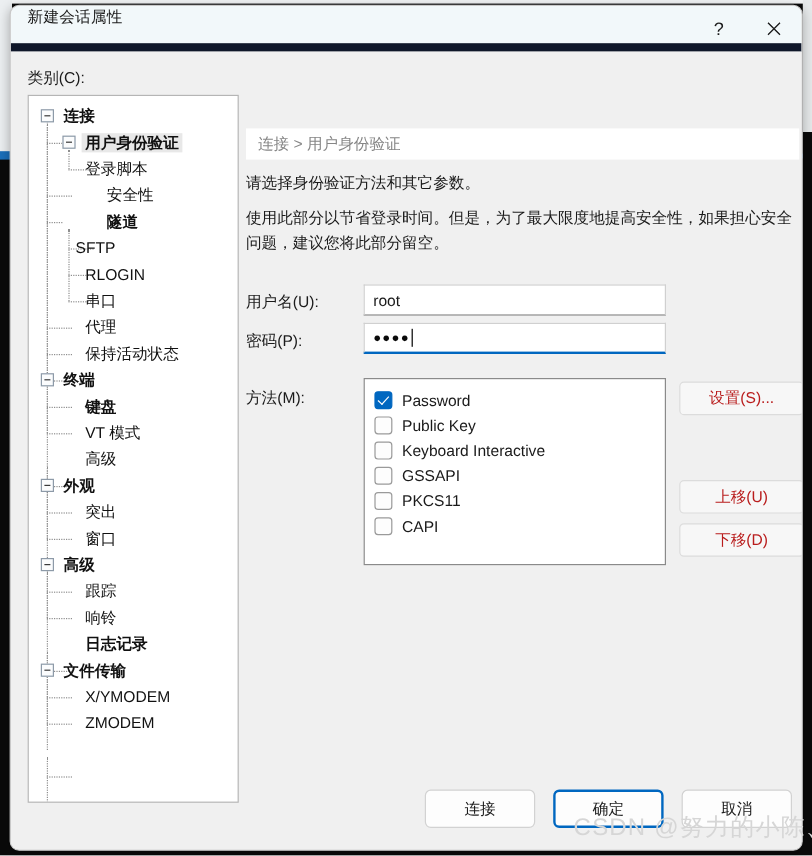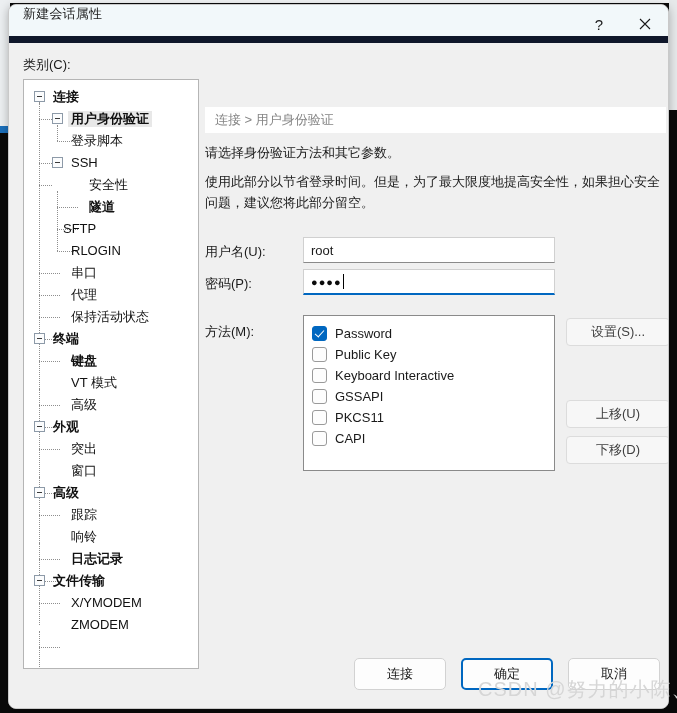--- a/index.html
+++ b/index.html
@@ -261,21 +261,21 @@
 
   
   .sidebtn {
     position: absolute;
     left: 557px;
     width: 104px; height: 28px;
     background: #f7f7f7;
     border: 1px solid #dcdcdc;
     border-radius: 4px;
     font-size: 13px;
-    color: #404040;
+    color: #b91c1c;
     display: flex;
     align-items: center;
     justify-content: center;
   }
   .btn-settings { top: 275px; }
   .btn-up { top: 357px; }
   .btn-down { top: 393px; }
 
   
   .footer {
@@ -380,24 +380,20 @@
               <span class="tlabel bold" style="margin-left: 26px;">连接</span>
             </div>
             <div class="tnode">
               <span class="expander" style="left: 28px; top: 5px;"></span>
               <span class="tlabel bold sel" style="margin-left: 44px;">用户身份验证</span>
             </div>
             <div class="tnode">
               <span class="tlabel" style="margin-left: 44px;">登录脚本</span>
             </div>
             <div class="tnode">
-              <span class="expander" style="left: 28px; top: 5px;"></span>
-              <span class="tlabel" style="margin-left: 44px;">SSH</span>
-            </div>
-            <div class="tnode">
               <span class="tlabel" style="margin-left: 62px;">安全性</span>
             </div>
             <div class="tnode">
               <span class="tlabel bold" style="margin-left: 62px;">隧道</span>
             </div>
             <div class="tnode">
               <span class="tlabel" style="margin-left: 36px;">SFTP</span>
             </div>
             <div class="tnode">
               <span class="tlabel" style="margin-left: 44px;">RLOGIN</span>

